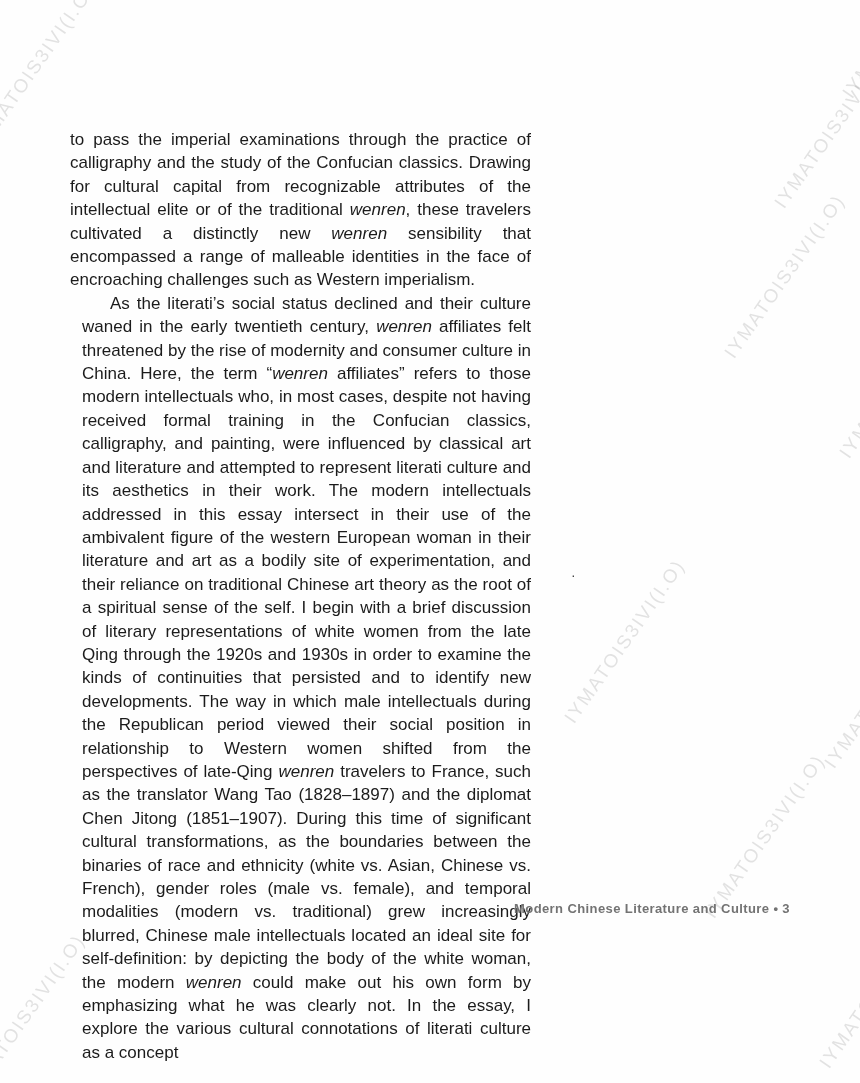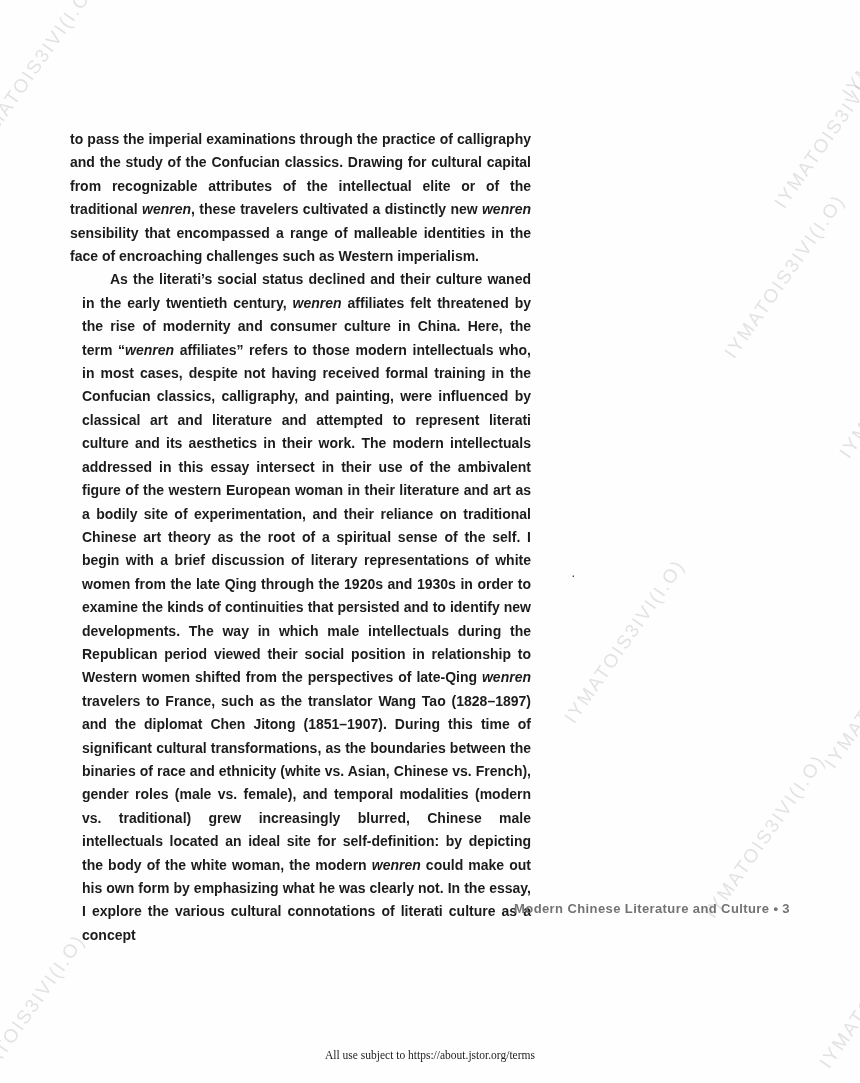--- a/index.html
+++ b/index.html
@@ -25,25 +25,24 @@
     transform-origin: left top;
     white-space: nowrap;
     pointer-events: none;
     user-select: none;
   }
   
   .body-text {
     position: absolute;
     left: 70px; top: 128px;
     width: 461px;
-    font-size: 14px;
+    font-size: 17px;
     line-height: 23.4px;
     color: #1b1b1b;
     text-align: justify;
-    font-weight: bold;
   }
   .body-text p { margin: 0; }
   .body-text p.indent { text-indent: 28px; margin-left: 12px; }
   .it { font-style: italic; }
   
   .running-footer {
     position: absolute;
     top: 901px;
     right: 70px;
     font-size: 13px;
@@ -94,16 +93,15 @@
   <main class="body-text">
       <p><span>to pass the imperial examinations through the practice of calligraphy and the study of the Confucian classics. Drawing for cultural capital from recognizable attributes of the intellectual elite or of the traditional </span><span class="it">wenren</span><span>, these travelers cultivated a distinctly new </span><span class="it">wenren</span><span> sensibility that encompassed a range of malleable identities in the face of encroaching challenges such as Western imperialism.</span></p>
       <p class="indent"><span>As the literati’s social status declined and their culture waned in the early twentieth century, </span><span class="it">wenren</span><span> affiliates felt threatened by the rise of modernity and consumer culture in China. Here, the term “</span><span class="it">wenren</span><span> affiliates” refers to those modern intellectuals who, in most cases, despite not having received formal training in the Confucian classics, calligraphy, and painting, were influenced by classical art and literature and attempted to represent literati culture and its aesthetics in their work. The modern intellectuals addressed in this essay intersect in their use of the ambivalent figure of the western European woman in their literature and art as a bodily site of experimentation, and their reliance on traditional Chinese art theory as the root of a spiritual sense of the self. I begin with a brief discussion of literary representations of white women from the late Qing through the 1920s and 1930s in order to examine the kinds of continuities that persisted and to identify new developments. The way in which male intellectuals during the Republican period viewed their social position in relationship to Western women shifted from the perspectives of late-Qing </span><span class="it">wenren</span><span> travelers to France, such as the translator Wang Tao (1828–1897) and the diplomat Chen Jitong (1851–1907). During this time of significant cultural transformations, as the boundaries between the binaries of race and ethnicity (white vs. Asian, Chinese vs. French), gender roles (male vs. female), and temporal modalities (modern vs. traditional) grew increasingly blurred, Chinese male intellectuals located an ideal site for self-definition: by depicting the body of the white woman, the modern </span><span class="it">wenren</span><span> could make out his own form by emphasizing what he was clearly not. In the essay, I explore the various cultural connotations of literati culture as a concept</span></p>
     </main>
 
   <span class="stray">·</span>
 
   <div class="running-footer">Modern Chinese Literature and Culture • 3</div>
 
   <div class="jstor-note">
-    <div>All use subject to https://about.jstor.org/terms</div>
   </div>
 
 </div>
 
 </body></html>

